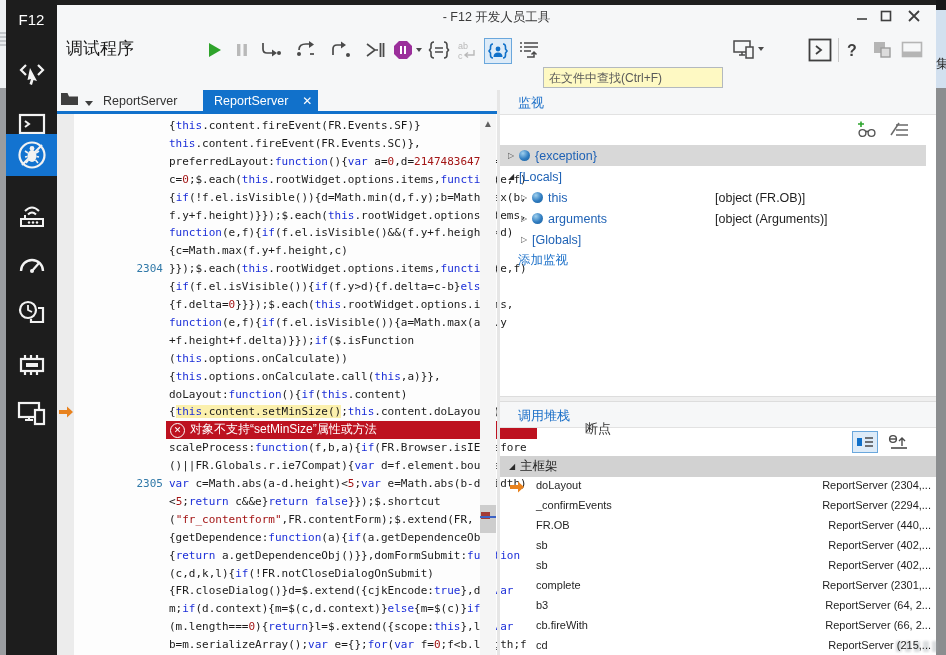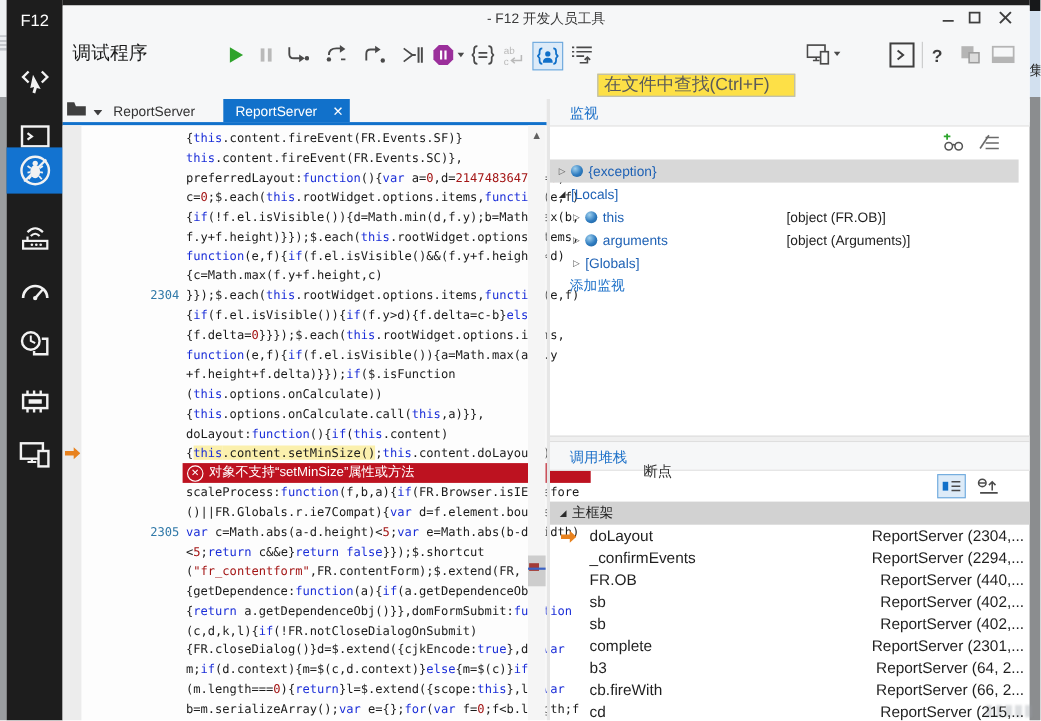--- a/index.html
+++ b/index.html
@@ -22,22 +22,22 @@
   
   #win-topstrip{left:57px;top:0;width:879px;height:5px;background:#1f1f1f;}
   #titlebar{left:57px;top:5px;width:879px;height:25px;background:#f2f3f4;}
   #win-title{left:57px;top:9px;width:879px;text-align:center;font-size:12.5px;color:#3a3a3a;}
   #toolbar{left:57px;top:30px;width:879px;height:60px;background:#f6f7f8;}
   #titlebar{background:#f6f7f8;}
   #panel-title{left:66px;top:37px;font-size:17px;color:#1a1a1a;}
   .wc{top:8px;width:16px;height:16px;display:flex;align-items:center;justify-content:center;cursor:default;}
   #debug-icons .dicon{position:absolute;top:38px;height:24px;display:flex;align-items:center;justify-content:center;}
   #find-box{left:543px;top:67px;width:180px;height:21px;}
-  #find-input{width:100%;height:100%;box-sizing:border-box;border:1px solid #b3b9bf;background:#fde047;
-      font-family:"Liberation Sans","DejaVu Sans",sans-serif;font-size:16px;color:#444;padding:2px 5px;outline:none;}
+  #find-input{width:100%;height:100%;box-sizing:border-box;border:1px solid #b3b9bf;background:#fef9c3;
+      font-family:"Liberation Sans","DejaVu Sans",sans-serif;font-size:12px;color:#444;padding:2px 5px;outline:none;}
   #find-input::placeholder{color:#5a5a5a;}
   
   #tabrow{left:57px;top:90px;width:879px;height:21px;background:#f6f7f8;}
   #folder-tab{left:60px;top:91px;width:120px;height:20px;display:flex;align-items:center;gap:6px;}
   #folder-label{font-size:12.5px;color:#333;margin-left:4px;}
   #active-tab{left:203px;top:90px;width:115px;height:21px;background:#1171cb;color:#fff;display:flex;align-items:center;}
   #active-tab-label{font-size:12.5px;margin-left:11px;}
   #tab-close{margin-left:14px;font-size:12px;line-height:1;}
   #blue-line{left:57px;top:111px;width:440px;height:3px;background:#1171cb;}
   
@@ -79,21 +79,21 @@
   #watch-add{color:#1c70c8;}
   
   #h-divider{left:500px;top:396px;width:436px;height:6px;background:#efefef;border-top:1px solid #ddd;border-bottom:1px solid #ddd;box-sizing:border-box;}
   
   #cs-header{top:402px;height:26px;}
   #cs-tab1{position:absolute;left:18px;top:5px;}
   #cs-tab2{position:absolute;left:85px;top:18px;font-size:13px;color:#333;}
   #cs-rows{left:500px;top:477px;width:436px;}
   #cs-group{left:500px;top:456px;width:436px;height:21px;background:#d2d2d2;display:flex;align-items:center;font-size:12.5px;color:#1f1f1f;}
   #cs-group .exp{width:10px;font-size:8px;color:#2b2b2b;margin:0 3px 0 7px;text-align:center;}
-  .crow{position:absolute;left:0;width:436px;height:20px;font-size:14px;color:#1f1f1f;}
+  .crow{position:absolute;left:0;width:436px;height:20px;font-size:11px;color:#1f1f1f;}
   .crow .cname{position:absolute;left:36px;top:2px;}
   .crow .cloc{position:absolute;right:5px;top:2px;color:#1f1f1f;}
   .crow .cur-arrow{left:10px;top:4px;}
   .ibox{border:1px solid #6aa7dc;background:#ddebf8;}
   .icon-btn{display:flex;align-items:center;justify-content:center;}
 </style>
 </head>
 <body>
 
 <div class="abs" id="bg-left"></div>

